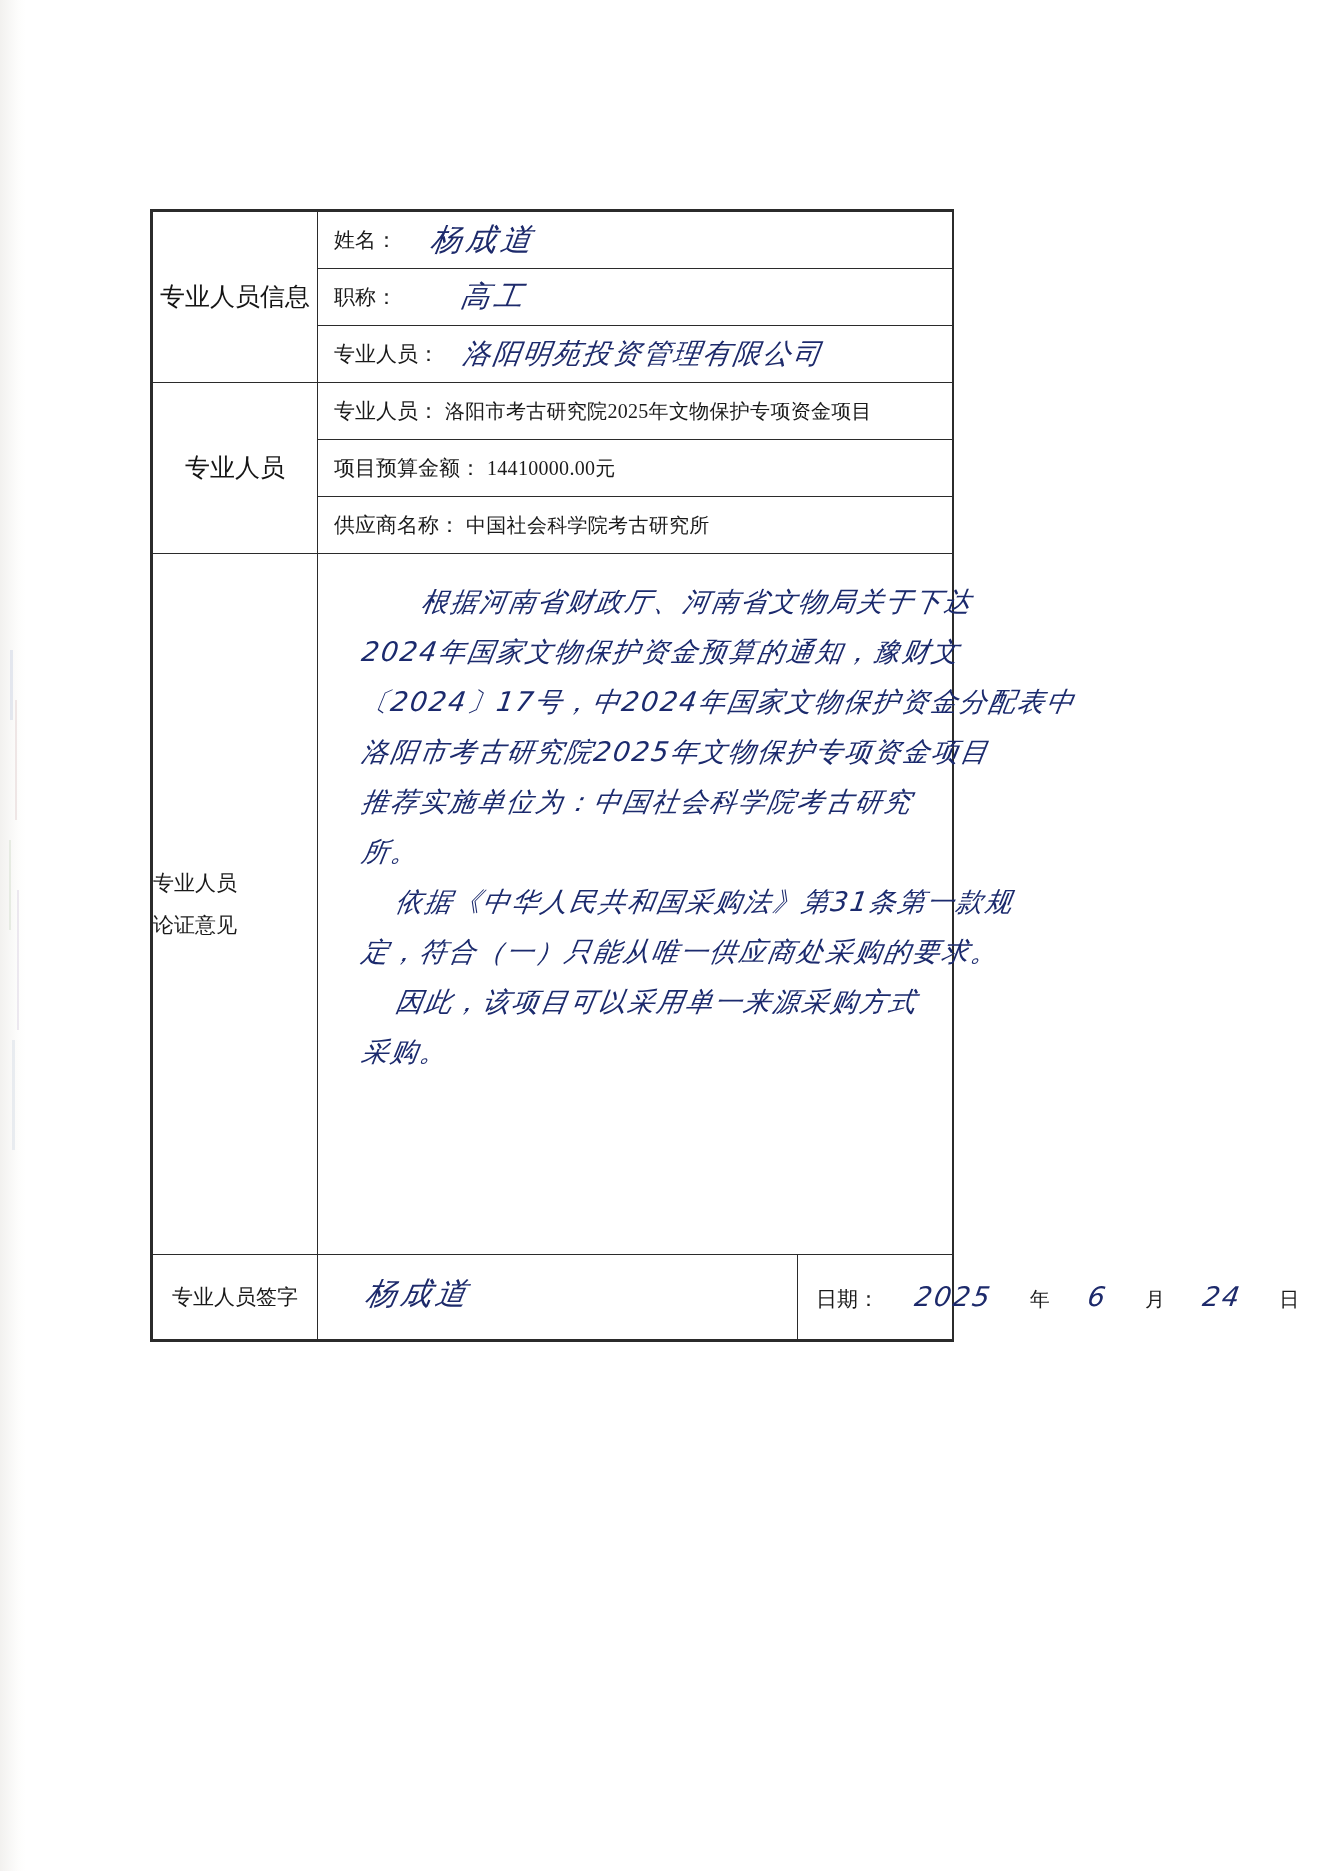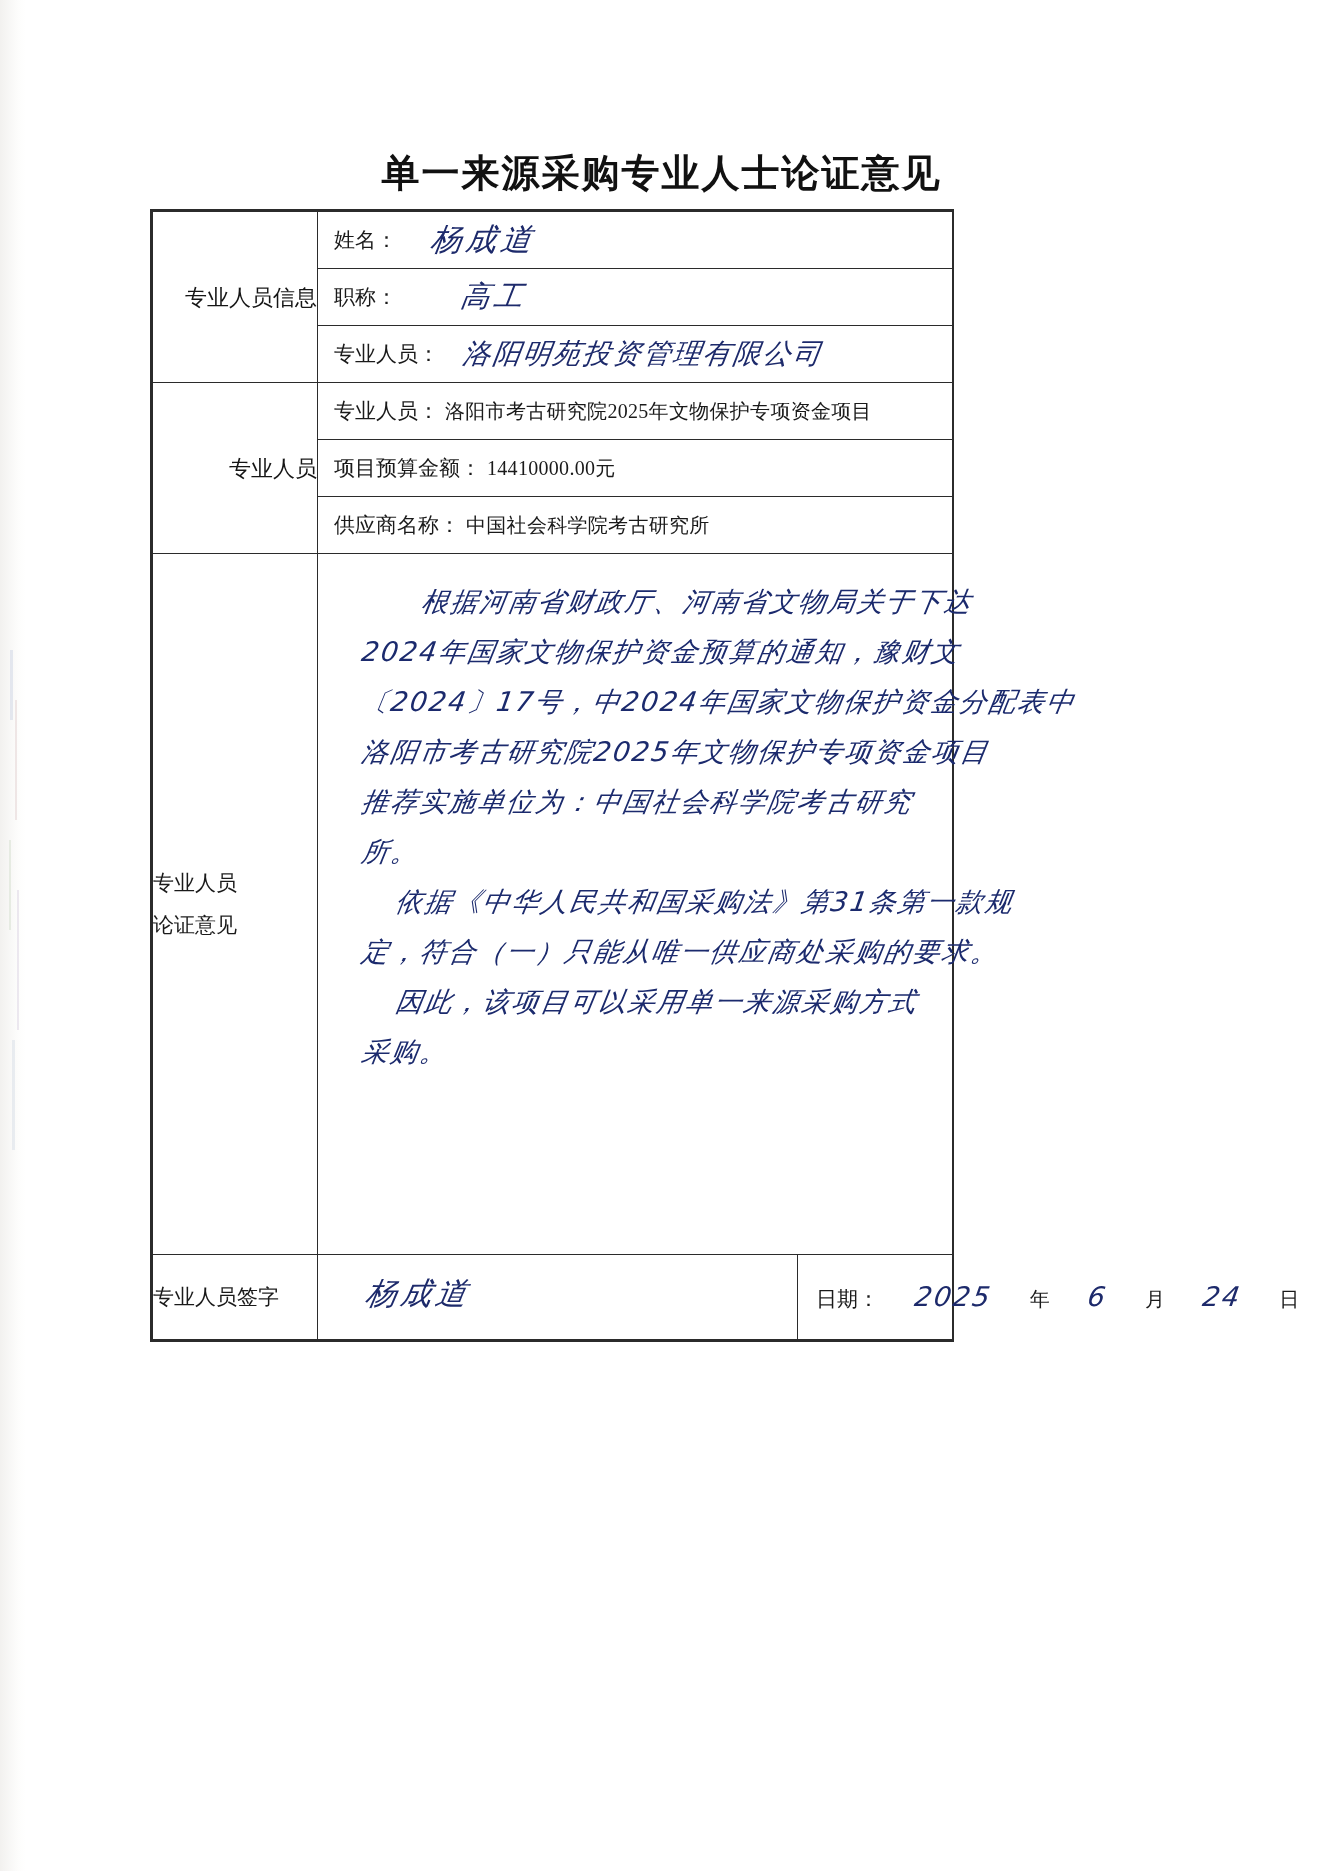--- a/index.html
+++ b/index.html
@@ -67,22 +67,22 @@
     width: 800px;
     table-layout: fixed;
   }
   table.tbl td {
     border: 1.6px solid #2b2b2b;
     vertical-align: middle;
     padding: 0;
   }
 
   .rowlabel {
-    text-align: right;
-    font-size: 22px;
+    text-align: center;
+    font-size: 25px;
     line-height: 1.5;
     color: #151515;
     padding: 6px 4px;
   }
 
   .field {
     position: relative;
     height: 56px;
     padding-left: 16px;
     display: flex;
@@ -149,21 +149,21 @@
     letter-spacing: 2px;
     line-height: 1.0;
     margin-bottom: 23px;
     white-space: nowrap;
   }
   .hw-line.indent { padding-left: 60px; }
   .hw-line.indent2 { padding-left: 34px; }
 
   
   .sig-label {
-    text-align: left;
+    text-align: center;
     font-size: 21px;
   }
   .sig-cell {
     height: 84px;
     position: relative;
   }
   .hw-sign {
     position: absolute;
     left: 48px;
     top: 18px;
@@ -217,21 +217,20 @@
 <svg class="scan-specks" viewBox="0 0 14 560" preserveAspectRatio="none">
   <rect x="2" y="10" width="3" height="70" fill="#cfd6e6"></rect>
   <rect x="7" y="60" width="2" height="120" fill="#e3d2d2"></rect>
   <rect x="1" y="200" width="2" height="90" fill="#d6e0cf"></rect>
   <rect x="9" y="250" width="2" height="140" fill="#dcd4e4"></rect>
   <rect x="4" y="400" width="3" height="110" fill="#d8dfe8"></rect>
 </svg>
 
 <div class="page">
 
-  <div class="doc-title">单一来源采购专业人士论证意见</div>
 
   <div class="table">
     <table class="tbl">
       <colgroup>
         <col style="width:165px">
         <col style="width:480px">
         <col style="width:155px">
       </colgroup>
       <tbody>
 

